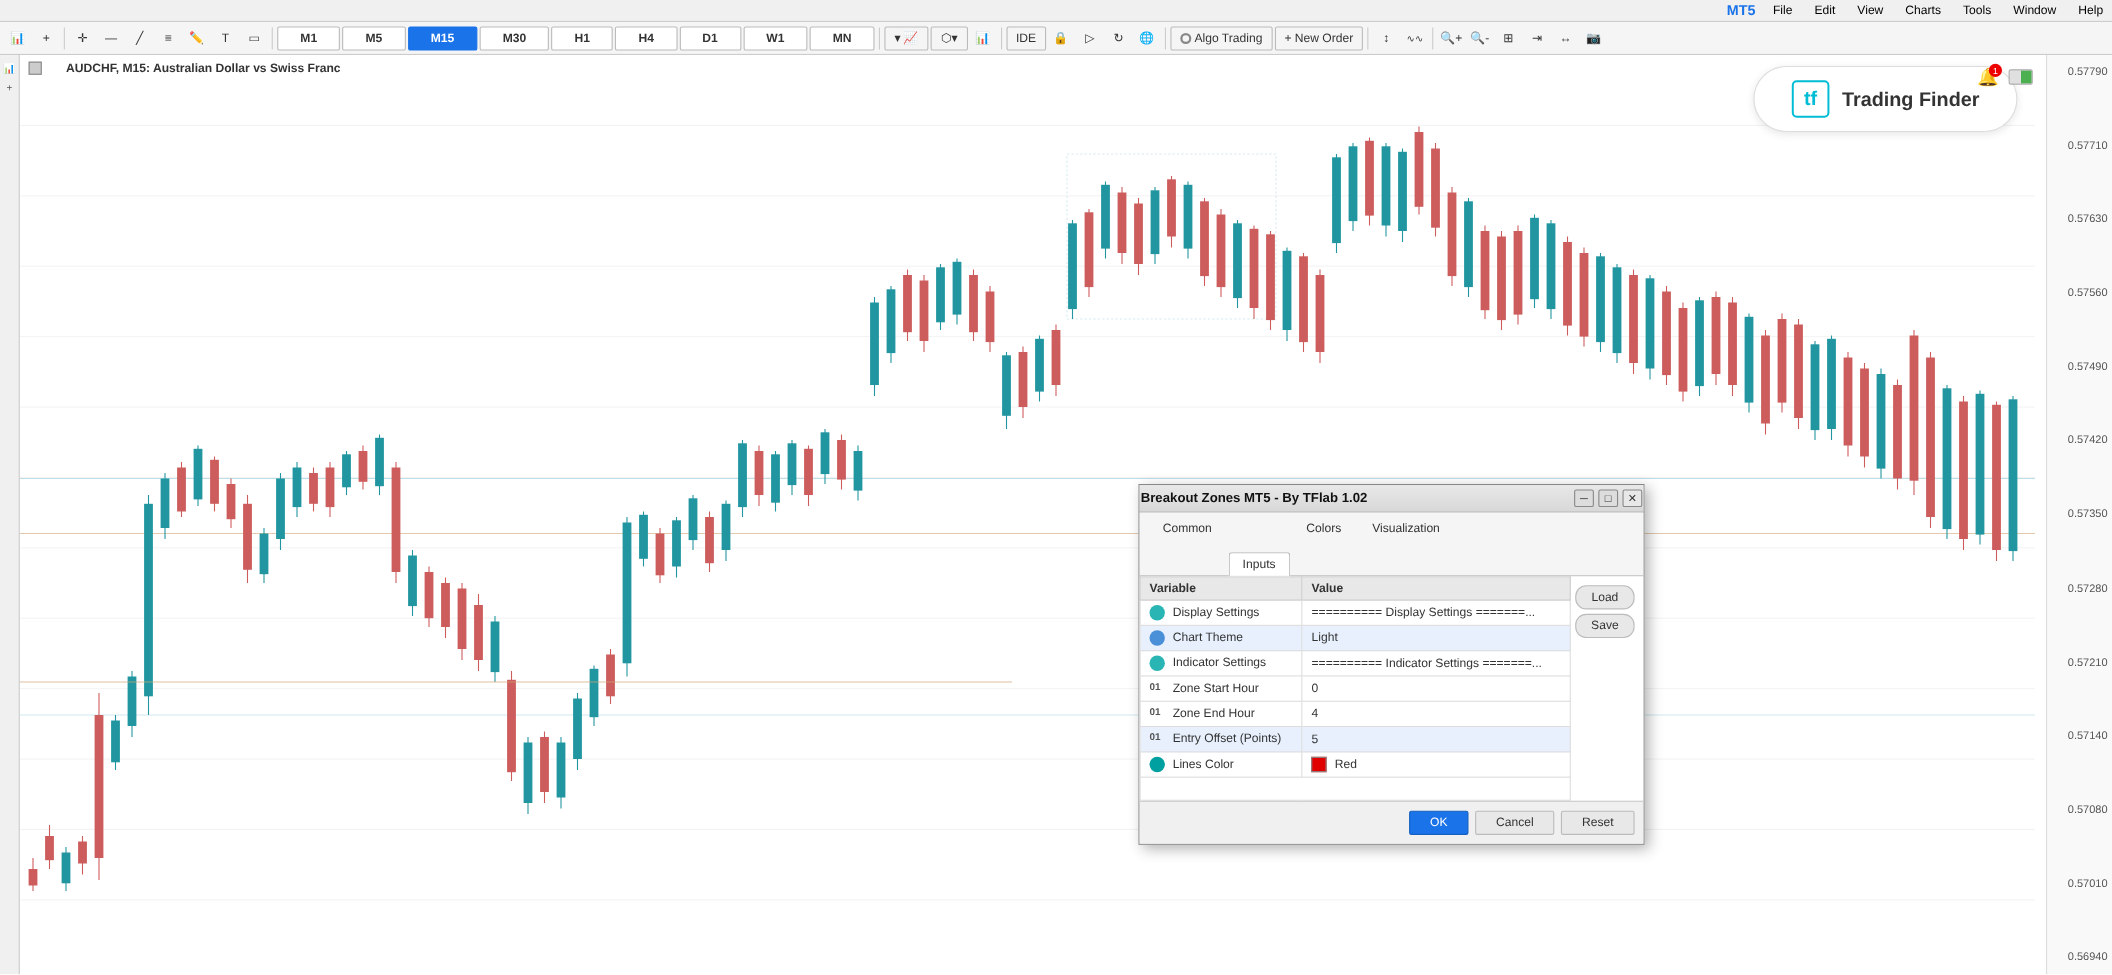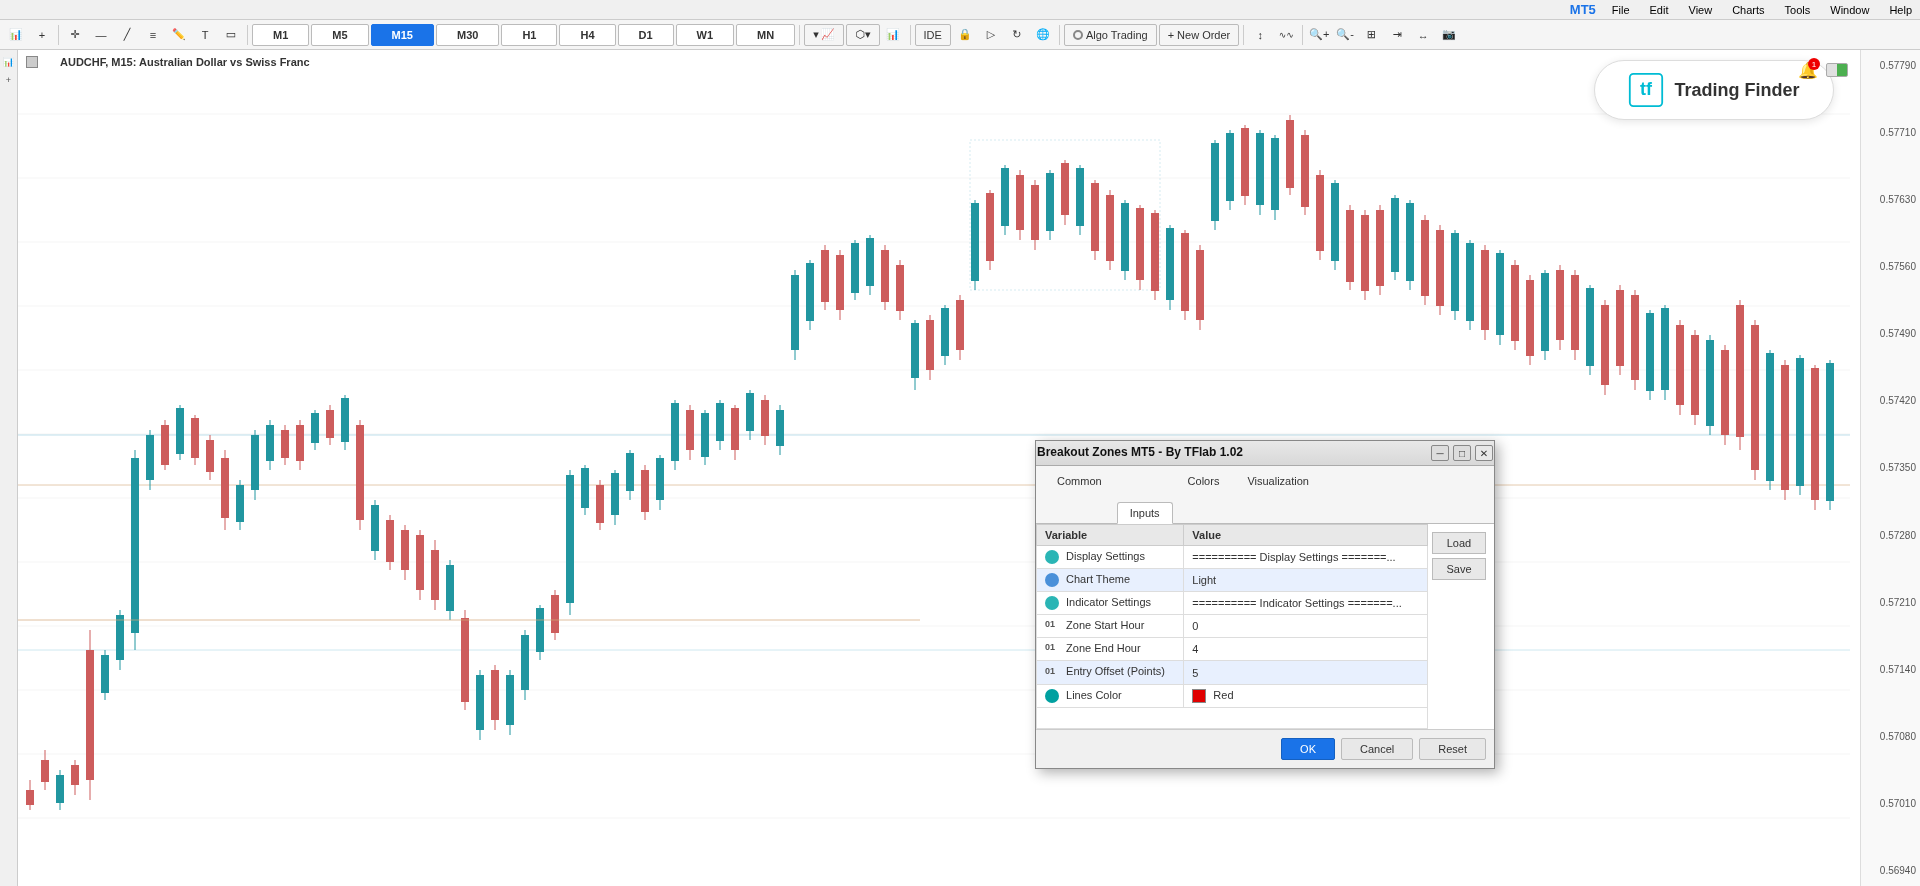--- a/index.html
+++ b/index.html
@@ -104,21 +104,21 @@
     #inputs-table td {
       border: 1px solid #ddd; padding: 4px 8px; font-size: 11px; color: #333;
     }
     .row-highlight { background: #e8f0fe; }
     .row-icon { display: inline-block; width: 14px; height: 14px; border-radius: 50%; margin-right: 4px; vertical-align: middle; }
     .icon-blue { background: #4a90d9; }
     .icon-teal { background: #2ab5b5; }
     .color-swatch { display: inline-block; width: 14px; height: 14px; border: 1px solid #888; vertical-align: middle; margin-right: 4px; }
     .side-btn {
       width: 54px; padding: 4px 0; font-size: 11px; text-align: center;
-      border: 1px solid #bbb; border-radius: 0; background: #e8e8e8; cursor: pointer; color: #333;
+      border: 1px solid #bbb; border-radius: 10px; background: #e8e8e8; cursor: pointer; color: #333;
     }
     #dialog-footer {
       background: #f0f0f0; border-top: 1px solid #ccc; padding: 8px;
       display: flex; justify-content: flex-end; gap: 6px; align-items: flex-end;
     }
     .footer-btn {
       padding: 4px 18px; font-size: 11px; border: 1px solid #bbb; border-radius: 2px;
       cursor: pointer; background: #e8e8e8; color: #333;
     }
     .footer-btn.ok { background: #1a73e8; color: #fff; border-color: #1560c0; }

